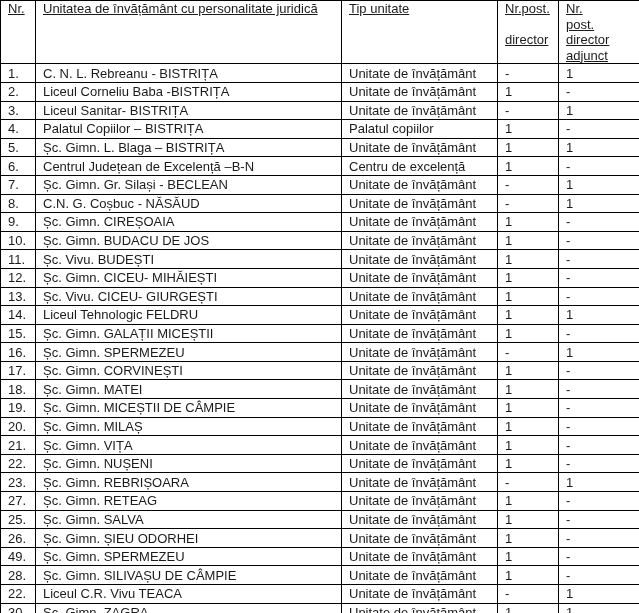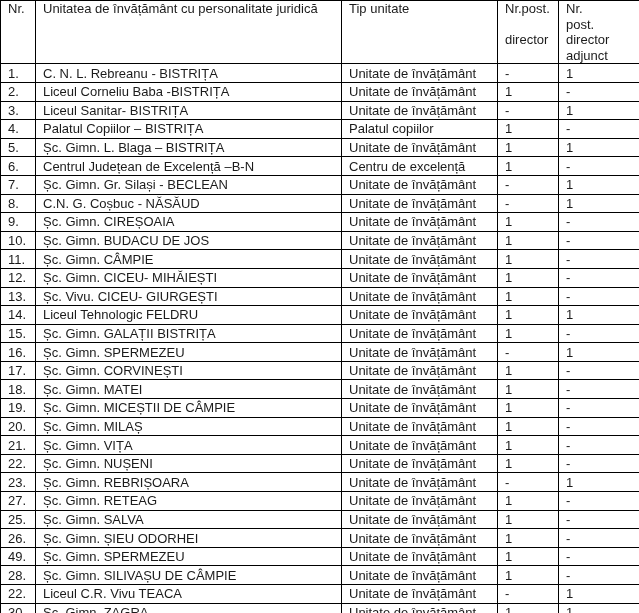--- a/index.html
+++ b/index.html
@@ -29,20 +29,21 @@
     font-weight: normal;
     text-align: left;
   }
   table.units {
     border-bottom: 2px solid #000000;
   }
   thead th {
     vertical-align: top;
     height: 53px;
     padding-top: 3px;
+    text-decoration: underline;
   }
   tbody tr {
     height: 18.6px;
   }
   tbody td {
     vertical-align: middle;
   }
   .hdr-lines span {
     display: block;
     min-height: 15.6px;
@@ -164,21 +165,21 @@
       </tr>
       <tr>
         <td>10.</td>
         <td>Șc. Gimn. BUDACU DE JOS</td>
         <td>Unitate de învățământ</td>
         <td>1</td>
         <td>-</td>
       </tr>
       <tr>
         <td>11.</td>
-        <td>Șc. Gimn. CÂMPIE</td>
+        <td>Șc. Vivu. BUDEȘTI</td>
         <td>Unitate de învățământ</td>
         <td>1</td>
         <td>-</td>
       </tr>
       <tr>
         <td>12.</td>
         <td>Șc. Gimn. CICEU- MIHĂIEȘTI</td>
         <td>Unitate de învățământ</td>
         <td>1</td>
         <td>-</td>
@@ -192,21 +193,21 @@
       </tr>
       <tr>
         <td>14.</td>
         <td>Liceul Tehnologic FELDRU</td>
         <td>Unitate de învățământ</td>
         <td>1</td>
         <td>1</td>
       </tr>
       <tr>
         <td>15.</td>
-        <td>Șc. Gimn. GALAȚII BISTRIȚA</td>
+        <td>Șc. Gimn. GALAȚII MICEȘTII</td>
         <td>Unitate de învățământ</td>
         <td>1</td>
         <td>-</td>
       </tr>
       <tr>
         <td>16.</td>
         <td>Șc. Gimn. SPERMEZEU</td>
         <td>Unitate de învățământ</td>
         <td>-</td>
         <td>1</td>

